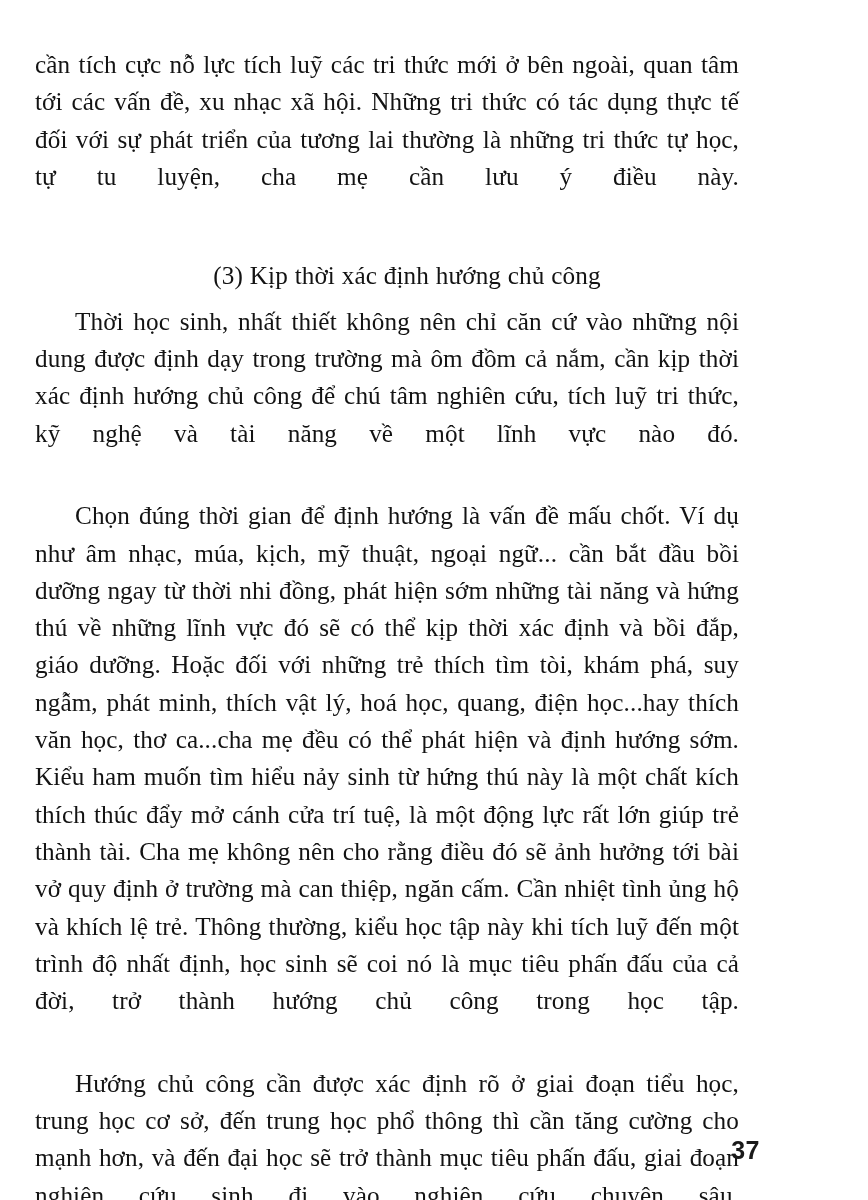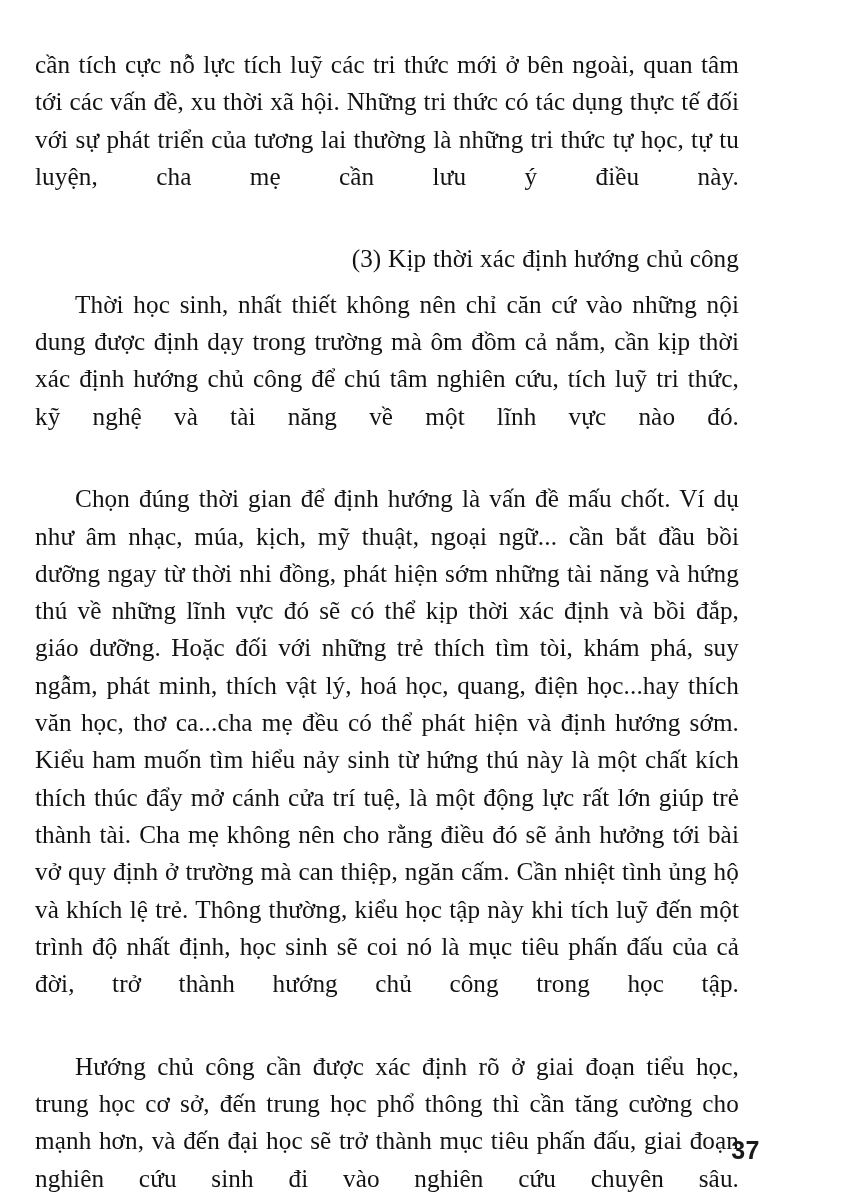--- a/index.html
+++ b/index.html
@@ -53,22 +53,22 @@
   p.indent {
     text-indent: 40px;
   }
 
   p.gap {
     margin-top: 8px;
   }
 
   p.heading {
     text-indent: 40px;
-    text-align: right;
-    margin-top: 8px;
+    text-align: center;
+    margin-top: 25px;
   }
   p.heading::after { display: none; }
 
   .page-number {
     position: absolute;
     left: 700px;
     top: 1136px;
     width: 60px;
     text-align: right;
     font-family: "Liberation Sans", "DejaVu Sans", sans-serif;
@@ -78,21 +78,21 @@
     letter-spacing: 0.5px;
   }
 </style>
 </head>
 <body>
 
 <div class="page">
 
   <div class="text-block">
 
-    <p class="para">cần tích cực nỗ lực tích luỹ các tri thức mới ở bên ngoài, quan tâm tới các vấn đề, xu thời xã hội. Những tri thức có tác dụng thực tế đối với sự phát triển của tương lai thường là những tri thức tự học, tự tu luyện, cha mẹ cần lưu ý điều này.</p>
+    <p class="para">cần tích cực nỗ lực tích luỹ các tri thức mới ở bên ngoài, quan tâm tới các vấn đề, xu nhạc xã hội. Những tri thức có tác dụng thực tế đối với sự phát triển của tương lai thường là những tri thức tự học, tự tu luyện, cha mẹ cần lưu ý điều này.</p>
 
     <p class="para heading">(3) Kịp thời xác định hướng chủ công</p>
 
     <p class="para indent gap">Thời học sinh, nhất thiết không nên chỉ căn cứ vào những nội dung được định dạy trong trường mà ôm đồm cả nắm, cần kịp thời xác định hướng chủ công để chú tâm nghiên cứu, tích luỹ tri thức, kỹ nghệ và tài năng về một lĩnh vực nào đó.</p>
 
     <p class="para indent gap">Chọn đúng thời gian để định hướng là vấn đề mấu chốt. Ví dụ như âm nhạc, múa, kịch, mỹ thuật, ngoại ngữ... cần bắt đầu bồi dưỡng ngay từ thời nhi đồng, phát hiện sớm những tài năng và hứng thú về những lĩnh vực đó sẽ có thể kịp thời xác định và bồi đắp, giáo dưỡng. Hoặc đối với những trẻ thích tìm tòi, khám phá, suy ngẫm, phát minh, thích vật lý, hoá học, quang, điện học...hay thích văn học, thơ ca...cha mẹ đều có thể phát hiện và định hướng sớm. Kiểu ham muốn tìm hiểu nảy sinh từ hứng thú này là một chất kích thích thúc đẩy mở cánh cửa trí tuệ, là một động lực rất lớn giúp trẻ thành tài. Cha mẹ không nên cho rằng điều đó sẽ ảnh hưởng tới bài vở quy định ở trường mà can thiệp, ngăn cấm. Cần nhiệt tình ủng hộ và khích lệ trẻ. Thông thường, kiểu học tập này khi tích luỹ đến một trình độ nhất định, học sinh sẽ coi nó là mục tiêu phấn đấu của cả đời, trở thành hướng chủ công trong học tập.</p>
 
     <p class="para indent gap">Hướng chủ công cần được xác định rõ ở giai đoạn tiểu học, trung học cơ sở, đến trung học phổ thông thì cần tăng cường cho mạnh hơn, và đến đại học sẽ trở thành mục tiêu phấn đấu, giai đoạn nghiên cứu sinh đi vào nghiên cứu chuyên sâu.</p>
 
   </div>

